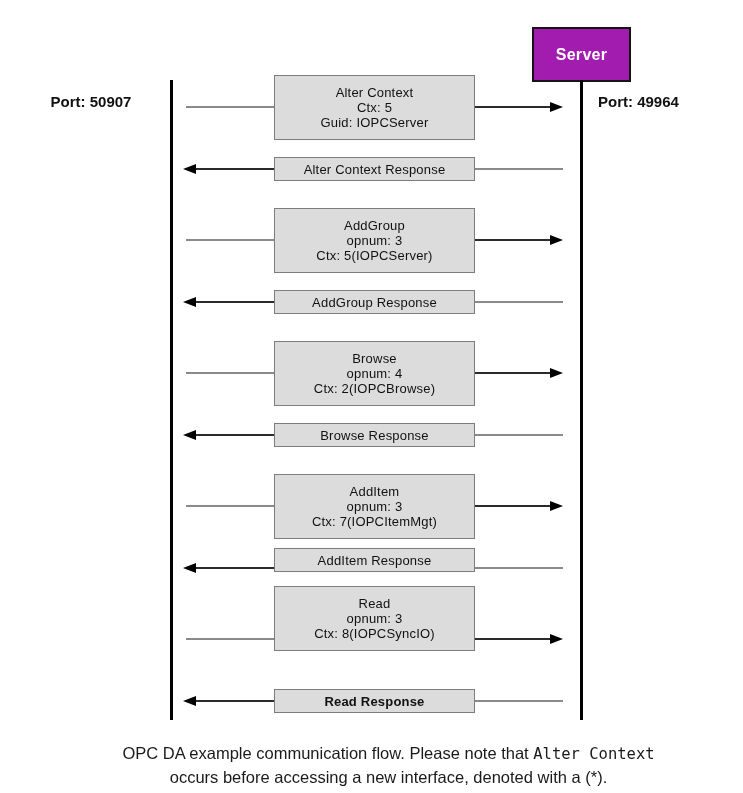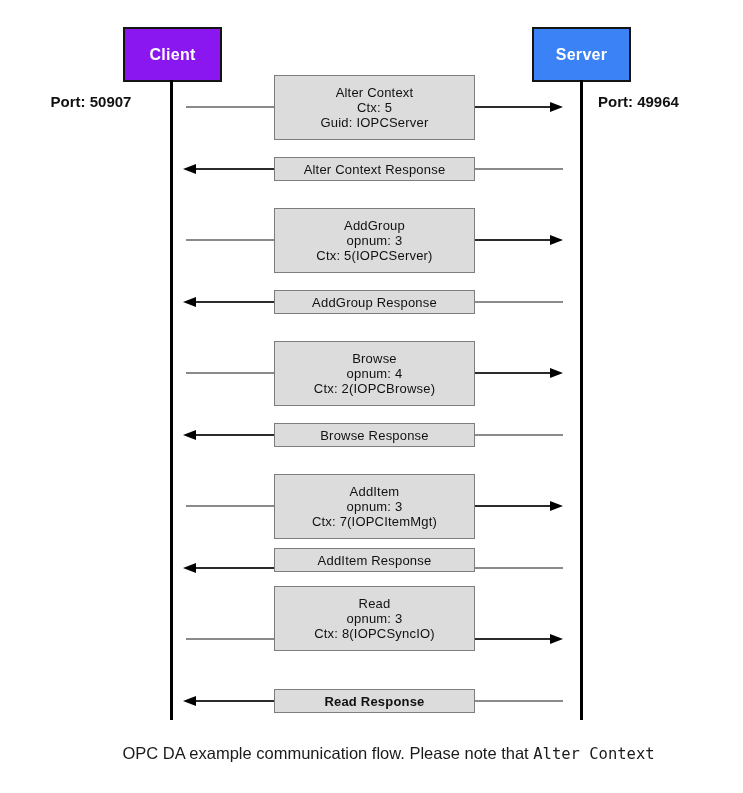--- a/index.html
+++ b/index.html
@@ -92,25 +92,22 @@
   .caption .mono {
     font-family: "DejaVu Sans Mono", monospace;
     font-size: 15.5px;
   }
 </style>
 </head>
 <body>
 
 <div class="stage">
 
-  <div class="actor-box client-box" style="background: rgb(138, 23, 240);">
-    <span>Client</span>
-  </div>
 
-  <div class="actor-box server-box" style="background: #3b82f6; align-items: center;">
+  <div class="actor-box server-box" style="background: #a21caf; align-items: center;">
     <span>Server</span>
   </div>
 
   <div class="lifeline lifeline-left"></div>
   <div class="lifeline lifeline-right"></div>
 
   <div class="port-label port-left">Port: 50907</div>
 
   <div class="port-label port-right">Port: 49964</div>
 
@@ -172,15 +169,16 @@
         <div>Ctx: 8(IOPCSyncIO)</div>
       </div>
       <div class="arrow-seg" style="left: 196px; top: 700px; width: 78px; background: rgb(43, 43, 43);"></div>
       <div class="arrow-seg" style="left: 475px; top: 700px; width: 88px; background: rgb(138, 138, 138);"></div>
       <div class="arrow-head left" style="left: 183px; top: 696px;"></div>
       <div class="msg-box resp" style="top: 689px; font-weight: bold;">Read Response</div>
     </div>
 
   <div class="caption">
     <span>OPC DA example communication flow. Please note that </span><span class="mono">Alter Context</span><br>
+    <span>occurs before accessing a new interface, denoted with a (*).</span>
   </div>
 
 </div>
 
 </body></html>

